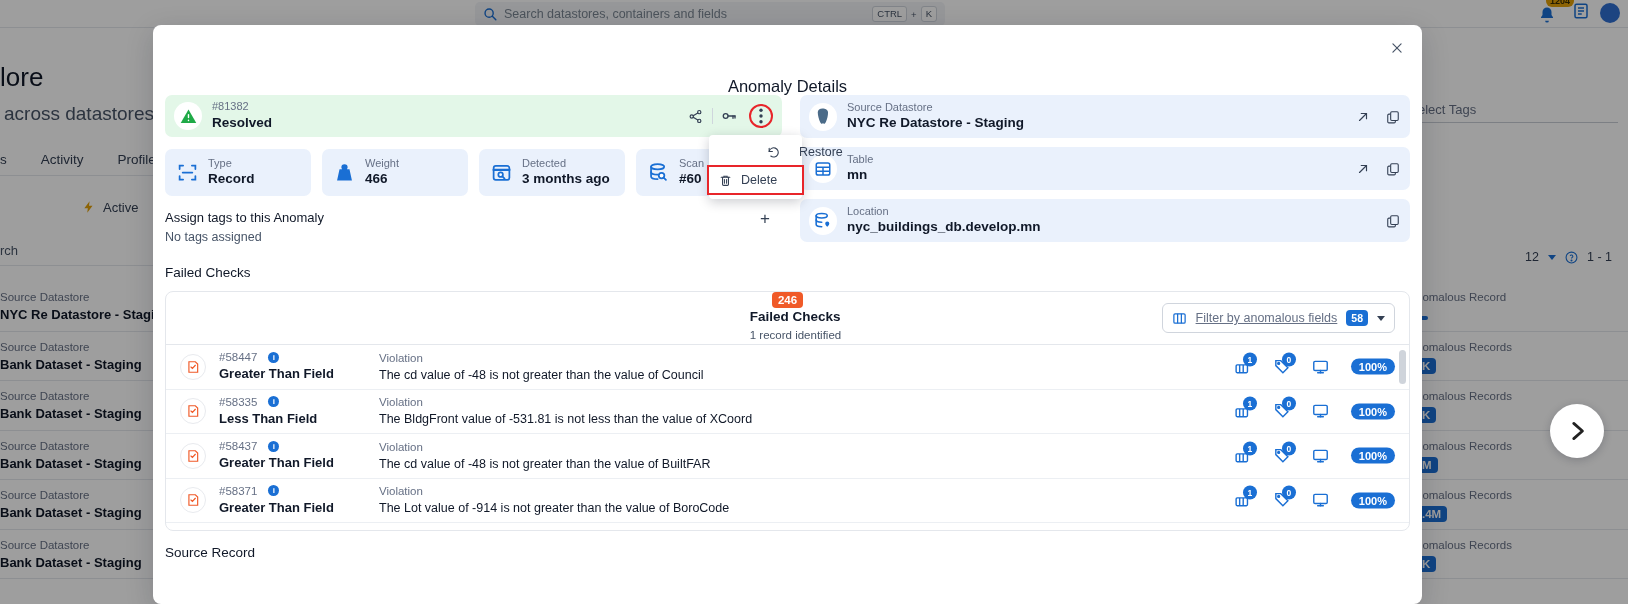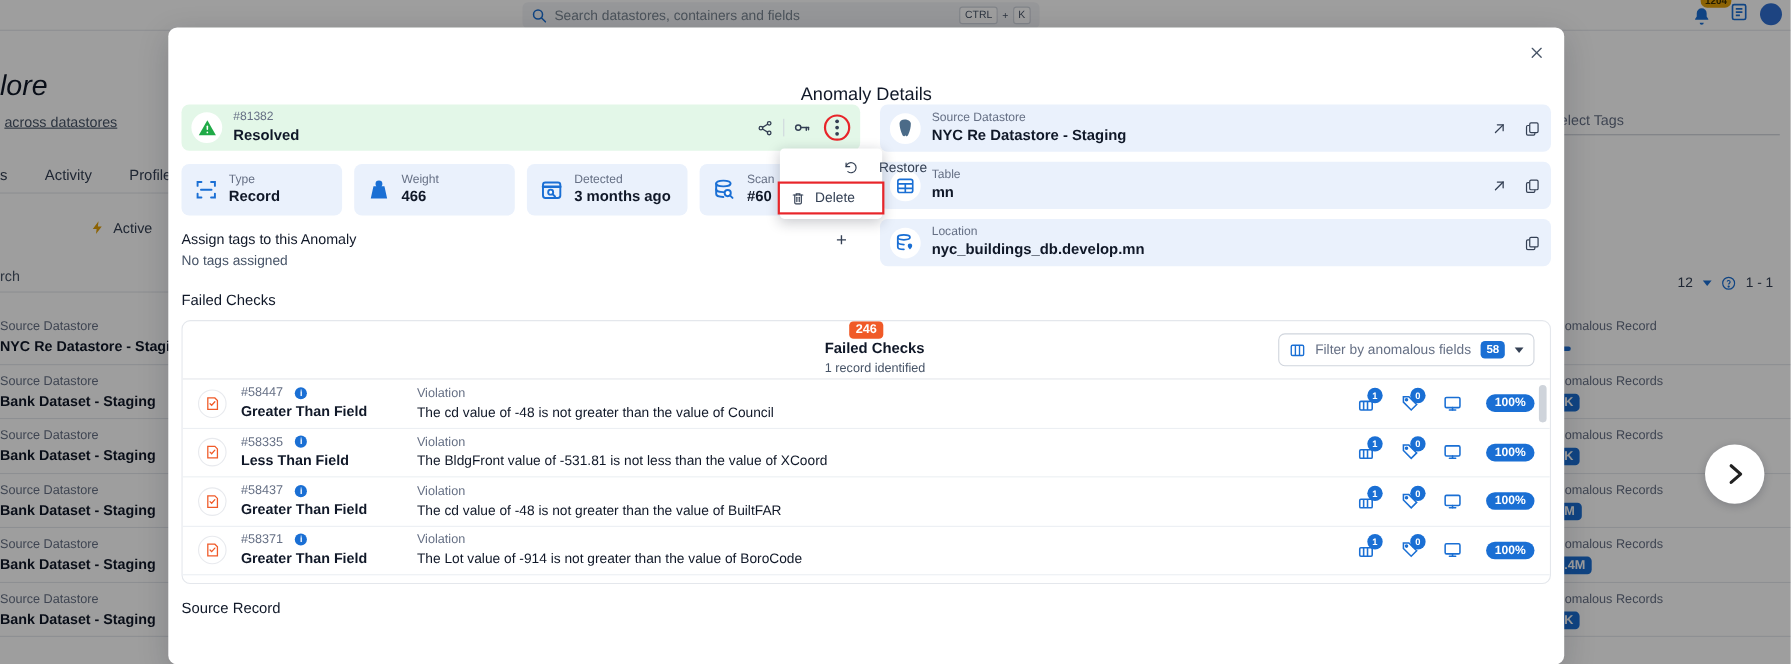--- a/index.html
+++ b/index.html
@@ -35,22 +35,22 @@
 
   .bell-wrap { position: absolute; right: 72px; top: 0px; }
   .bell-badge {
     position: absolute; left: 8px; top: -5px;
     background: #e3a008; color: #3b2f00; font-size: 9px; font-weight: 700;
     border-radius: 8px; padding: 1px 4px; z-index: 2;
   }
   .doc-icon-tr { position: absolute; right: 38px; top: 2px; }
   .avatar-tr { position: absolute; right: 8px; top: 3px; width: 20px; height: 20px; border-radius: 50%; background:#2f6fd0;}
 
-  .bg-title { position: absolute; left: 0; top: 62px; font-size: 26px; color: #101828; font-weight: 400; font-style: italic; }
-  .bg-sub { position: absolute; left: 4px; top: 103px; font-size: 13px; color: #475467; text-decoration: underline; }
+  .bg-title { position: absolute; left: 0; top: 62px; font-size: 26px; color: #101828; font-weight: 400; }
+  .bg-sub { position: absolute; left: 4px; top: 103px; font-size: 19px; color: #475467; }
 
   .bg-tabs {
     position: absolute; left: 0; top: 144px; width: 460px; height: 32px;
     display: flex; align-items: center; gap: 34px;
     border-bottom: 1px solid #e4e7ec;
   }
   .bg-tab { font-size: 13.5px; color: #344054; }
 
   .bg-filters {
     position: absolute; left: 0; top: 186px; width: 460px; height: 42px;
@@ -184,21 +184,21 @@
     border-radius: 4px; padding: 2px 6px;
   }
   .fc-head-txt { margin-left: 16px; }
   .fc-head-txt .a { font-size: 13.5px; color: #101828; font-weight: 700; line-height: 1.4; }
   .fc-head-txt .b { font-size: 11.5px; color: #475467; line-height: 1.5; }
   .fc-filter {
     position: absolute; right: 14px; top: 50%; transform: translateY(-50%);
     height: 30px; border: 1px solid #d0d5dd; border-radius: 6px;
     display: flex; align-items: center; gap: 9px; padding: 0 9px; cursor: pointer;
   }
-  .fc-filter .lbl { font-size: 12.5px; color: #667085; }
+  .fc-filter .lbl { font-size: 12.5px; color: #667085; text-decoration: underline; }
   .fc-filter .cnt { background: #1a6fd4; color: #fff; font-size: 10.5px; font-weight: 700; border-radius: 4px; padding: 2px 5px; }
 
   .fc-rows { position: absolute; top: 53px; left: 0; right: 0; bottom: 0; overflow: hidden; }
   .fc-row {
     height: 44.5px; border-bottom: 1px solid #eceff3;
     display: flex; align-items: center; padding: 0 14px; position: relative;
   }
   .chk-icon {
     width: 26px; height: 26px; border-radius: 50%; border: 1px solid #e8eaee;
     display: flex; align-items: center; justify-content: center; flex: none; background:#fff;

